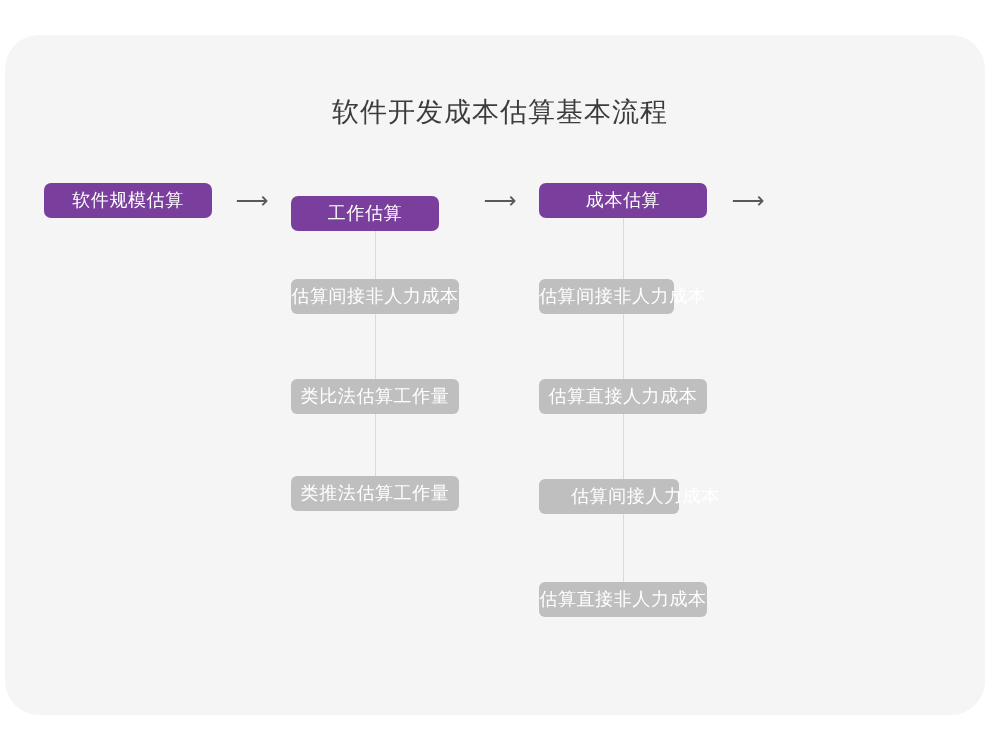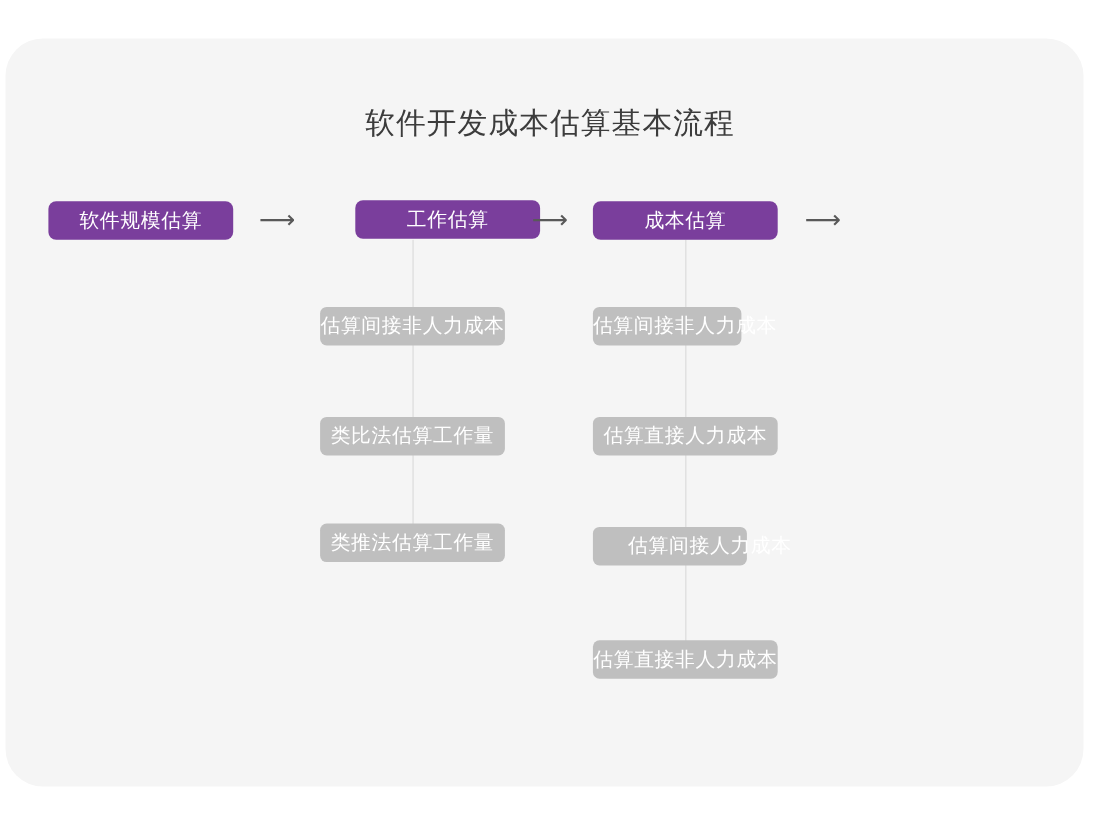--- a/index.html
+++ b/index.html
@@ -81,21 +81,21 @@
   <div id="card"></div>
 
   <div id="title">软件开发成本估算基本流程</div>
 
   <div class="node primary" style="left:44px; top:183px; width:168px;">软件规模估算</div>
 
   <div class="arrow" style="left:225px; top:189px;">⟶</div>
 
   <div class="connector" style="left:375px; top:218px; height:290px;"></div>
 
-  <div class="node primary" style="left:291px; top:182px; width:168px;margin-left:32px;">工作估算</div>
+  <div class="node primary" style="left:291px; top:196px; width:148px;">工作估算</div>
 
   <div class="node secondary" style="left:291px; top:279px; width:168px;">估算间接非人力成本</div>
 
   <div class="node secondary" style="left:291px; top:379px; width:168px;">类比法估算工作量</div>
 
   <div class="node secondary" style="left:291px; top:476px; width:168px;">类推法估算工作量</div>
 
   <div class="arrow" style="left:473px; top:189px;">⟶</div>
 
   <div class="connector" style="left:623px; top:218px; height:392px;"></div>

